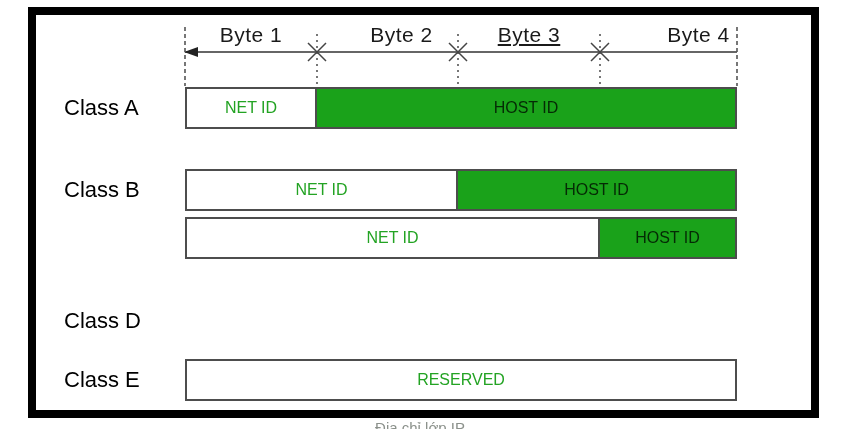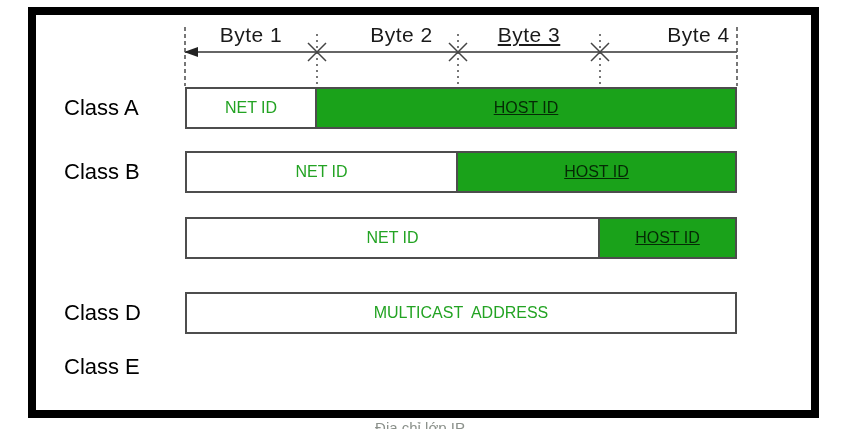--- a/index.html
+++ b/index.html
@@ -60,45 +60,45 @@
   }
   .bar {
     position: absolute;
     left: 185px;
     width: 552px;
     height: 42px;
     display: flex;
     box-sizing: border-box;
   }
   .rowA { top: 87px; }
-  .rowB { top: 151px; }
+  .rowB { top: 169px; }
   .rowC { top: 217px; }
-  .rowD { top: 292px; text-align: center; }
-  .rowE { top: 346px; }
+  .rowD { top: 300px; text-align: center; }
+  .rowE { top: 359px; }
 
   .seg {
     box-sizing: border-box;
     border: 2px solid #4d4d4d;
     display: flex;
     align-items: center;
     justify-content: center;
     font-size: 16px;
     white-space: pre;
     height: 100%;
   }
   .seg + .seg { margin-left: -2px; }
   .seg.net {
     background: #ffffff;
     color: #23a323;
   }
   .seg.host {
     background: #1aa21a;
     color: #052a05;
   }
-  .seg.fill { flex: 1 1 auto; text-decoration: underline; }
+  .seg.fill { flex: 1 1 auto; }
   .wA1 { flex: 0 0 132px; }
   .wB1 { flex: 0 0 273px; }
   .wC1 { flex: 0 0 415px; }
   .w100 { flex: 0 0 100%; }
 
   .caption {
     position: absolute;
     left: 330px;
     top: 419px;
     width: 180px;
@@ -151,21 +151,21 @@
     <div class="seg net wB1">NET ID</div>
     <div class="seg host fill">HOST ID</div>
   </div>
 
   <div class="bar rowC">
     <div class="seg net wC1">NET ID</div>
     <div class="seg host fill">HOST ID</div>
   </div>
 
   <div class="row-label rowD">Class D</div>
-  <div class="bar rowD">
-    <div class="seg net w100">MULTICAST  ADDRESS</div>
-  </div>
 
   <div class="row-label rowE">Class E</div>
+  <div class="bar rowE">
+    <div class="seg net w100">RESERVED</div>
+  </div>
 
   <div class="caption">Địa chỉ lớp IP</div>
 
 </div>
 
 </body></html>

